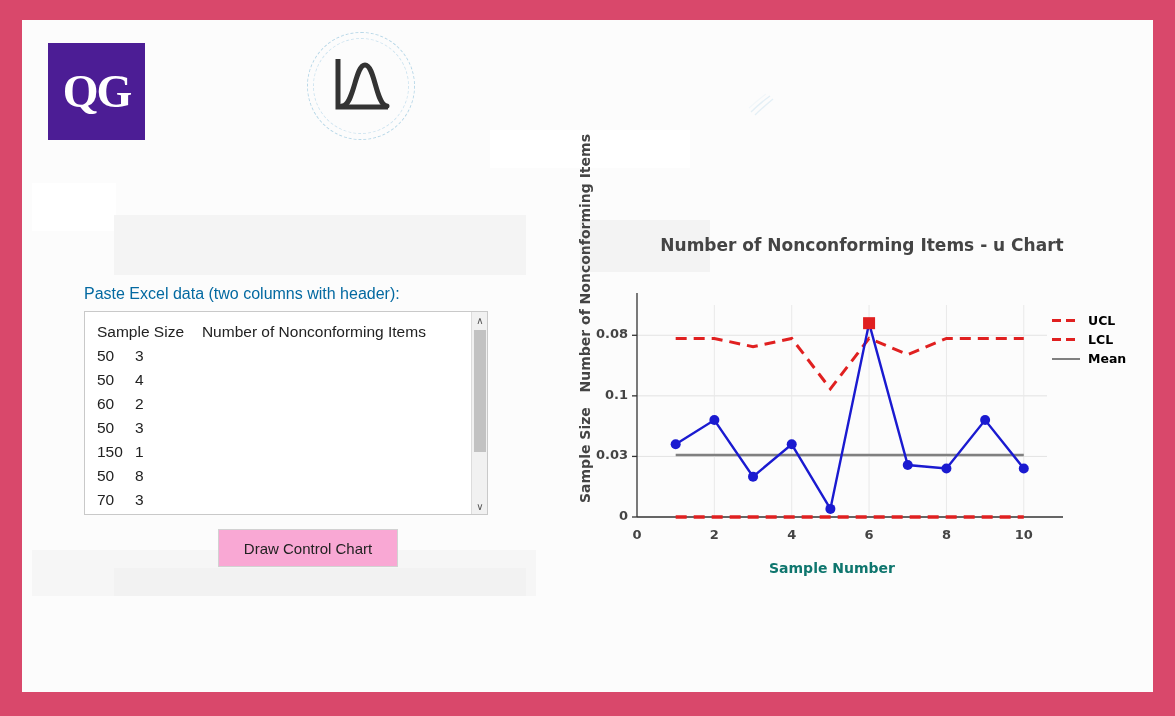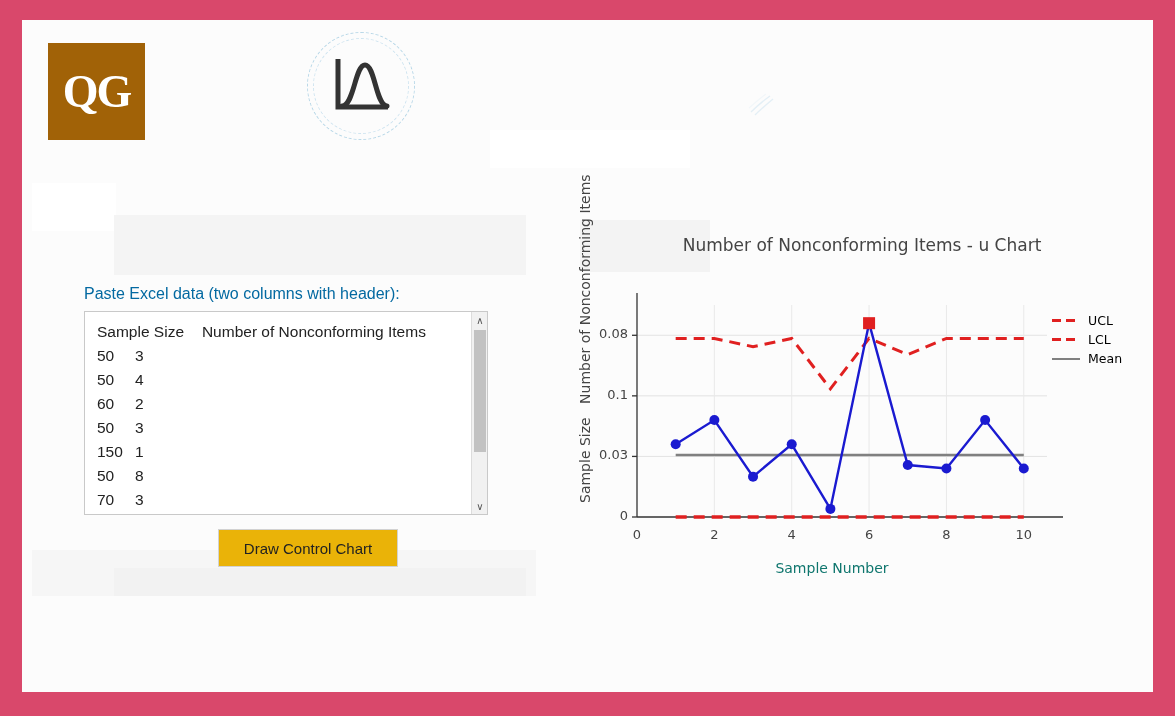--- a/index.html
+++ b/index.html
@@ -13,21 +13,21 @@
     position:absolute;
     left:22px;top:20px;
     width:1131px;height:672px;
     background:#fcfcfc;
   }
 
   
   .logo-qg{
     position:absolute;left:26px;top:23px;
     width:97px;height:97px;
-    background:#a16207;
+    background:#4c1d95;
     display:flex;align-items:center;justify-content:center;
   }
   .logo-qg span{
     color:#ffffff;
     font-family:"Liberation Serif", serif;
     font-weight:bold;
     font-size:46px;
     letter-spacing:-2px;
     line-height:1;
   }
@@ -102,32 +102,32 @@
   }
   .sb .up{top:0;}
   .sb .down{bottom:0;}
   .sb .thumb{
     position:absolute;left:2px;top:18px;width:12px;height:122px;
     background:#c2c2c2;
   }
   .btn-draw{
     position:absolute;left:196px;top:509px;
     width:180px;height:38px;
-    background:#eab308;
+    background:#f9a8d4;
     border:1px solid #d2d2d2;
     font-size:15px;color:#222;
     font-family:"Liberation Sans", sans-serif;
     cursor:pointer;
     box-sizing:border-box;
   }
 
   
   #chart-area{
     position:absolute;left:510px;top:195px;
-    width:615px;height:385px;
+    width:615px;height:385px;font-weight:bold;
   }
   .chart-title{
     position:absolute;left:80px;top:20px;width:500px;
     text-align:center;
     font-size:17px;color:#444;
     font-family:"DejaVu Sans", sans-serif;
   }
   .ylab{
     position:absolute;left:-97px;top:130px;
     width:300px;

